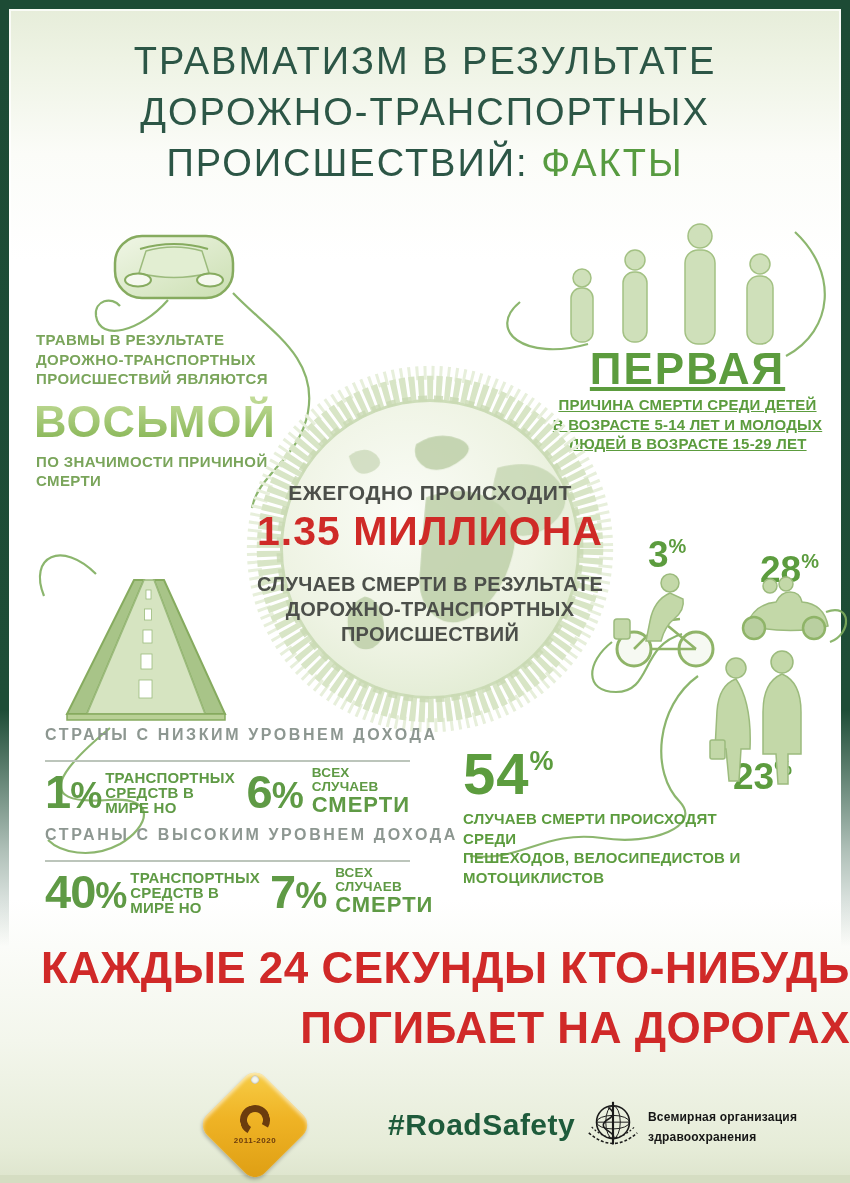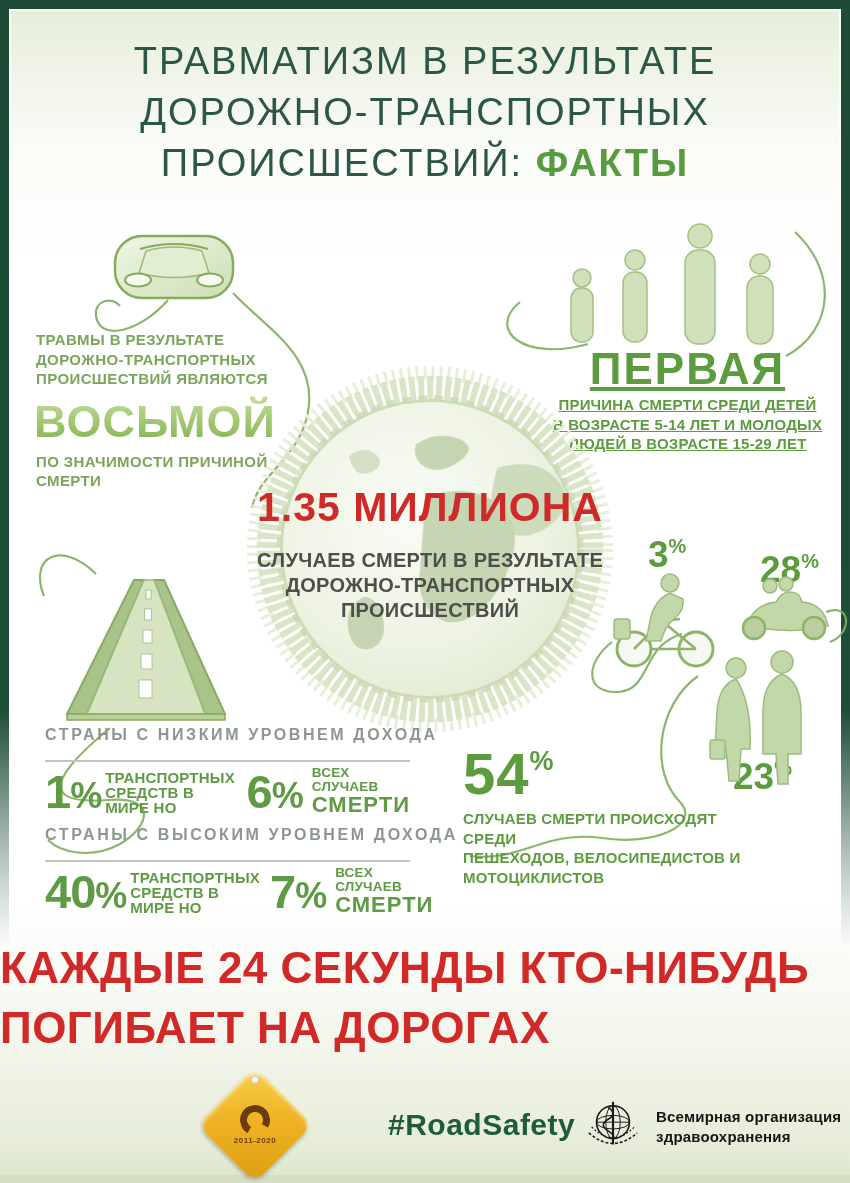--- a/index.html
+++ b/index.html
@@ -14,21 +14,21 @@
   .frame-left, .frame-right { position:absolute; top:0; width:9px; height:100%;
     background:linear-gradient(180deg,#1d4b35 0%,#1e4d37 60%,rgba(30,77,55,.35) 72%,rgba(30,77,55,0) 80%); }
   .frame-left { left:0; } .frame-right { right:0; }
   .frame-inner { position:absolute; left:9px; top:9px; right:9px; height:740px;
     border-left:2px solid rgba(255,255,255,.75); border-right:2px solid rgba(255,255,255,.75); border-top:2px solid rgba(255,255,255,.75); pointer-events:none; }
   .frame-bottom { position:absolute; left:0; bottom:0; width:100%; height:8px; background:#d5ddc2; }
 
   
   .title { position:absolute; top:36px; left:0; width:100%; text-align:center;
     color:#2c5646; font-size:38px; line-height:51px; letter-spacing:2px; font-weight:400; }
-  .title .hl { color:#579b40; font-weight:700;text-align:center; }
+  .title .hl { color:#579b40; font-weight:400;text-align:center; }
 
   
   .thread { position:absolute; left:0; top:0; pointer-events:none; }
 
   .icon-abs { position:absolute; }
 
   
   .fact8 { position:absolute; left:36px; top:330px; width:250px; color:#7aa55b; }
   .fact8 .small { font-size:15px; font-weight:700; line-height:19.5px; letter-spacing:.4px; }
   .fact8 .big { display:block; margin:7px 0 4px -2px; font-size:45px; font-weight:700; letter-spacing:1px;
@@ -66,38 +66,38 @@
   .income .row { display:flex; align-items:flex-end; color:#5f9a45; margin-bottom:8px; height:52px; }
   .income .bignum { font-size:47px; font-weight:700; line-height:44px; letter-spacing:-1px; }
   .income .bignum .ps { font-size:36px; }
   .income .stack { margin:0 2px 3px 4px; font-size:15px; font-weight:700; line-height:15px; letter-spacing:.2px; }
   .income .stack2 { margin:0 0 3px 9px; font-weight:700; }
   .income .stack2 .l1 { font-size:13.5px; line-height:14px; letter-spacing:.2px; }
   .income .stack2 .l2 { font-size:22px; line-height:21px; letter-spacing:1px; }
   .income .bignum.second { margin-left:8px; }
 
   
-  .banner { position:absolute; top:938px; left:0; width:100%; text-align:left;
+  .banner { position:absolute; top:938px; left:0; width:100%; text-align:right;
     color:#d02928; font-size:44px; font-weight:700; line-height:60px; letter-spacing:.5px; }
 
   
   .badge { position:absolute; left:214px; top:1084px; width:82px; height:82px;
     transform:rotate(45deg); border-radius:14px;
     background:linear-gradient(135deg,#f8d04a 0%,#efb325 45%,#dd9d12 100%);
     box-shadow:inset 2px 2px 4px rgba(255,255,255,.6), 1px 2px 4px rgba(0,0,0,.25); }
   .badge .hole { position:absolute; left:5px; top:5px; width:8px; height:8px; border-radius:50%;
     background:#f4f6ee; box-shadow:inset 0 0 2px rgba(0,0,0,.4); }
   .badge .inner { position:absolute; left:0; top:0; width:100%; height:100%;
     transform:rotate(-45deg); display:flex; flex-direction:column; align-items:center; justify-content:center; }
   .badge .ring { width:30px; height:30px; border:7px solid #6b3c0e; border-bottom-color:transparent;
     border-radius:50%; transform:rotate(-15deg); }
   .badge .yrs { margin-top:1px; font-size:8px; font-weight:700; color:#6b3c0e; letter-spacing:.5px; }
   .hashtag { position:absolute; left:388px; top:1108px; font-size:30px; font-weight:700; color:#1e5b3b; letter-spacing:.5px; }
   .who { position:absolute; left:582px; top:1096px; display:flex; align-items:center; }
-  .who .txt { margin-left:12px; font-size:15px; font-weight:700; color:#151515; line-height:20px; letter-spacing:.2px; }
+  .who .txt { margin-left:4px; font-size:12px; font-weight:700; color:#151515; line-height:20px; letter-spacing:.2px; }
 </style>
 </head>
 <body>
 
 <div class="poster">
 
   <div class="frame-top"></div>
   <div class="frame-left"></div>
   <div class="frame-right"></div>
   <div class="frame-inner"></div>
@@ -187,20 +187,21 @@
     <g fill="#bdcfa8" opacity="0.85" stroke="none">
       <path d="M186,94 q22,-14 44,-5 q16,7 4,19 q-20,17 -38,10 q-15,-9 -10,-24 Z"></path>
       <path d="M196,148 q42,-16 72,6 q26,19 14,57 q-9,32 -32,52 q-26,20 -46,4 q-18,-16 -14,-46 q3,-45 6,-73 Z"></path>
       <path d="M268,118 q42,-12 62,14 q16,22 -6,42 q-26,22 -52,6 q-18,-14 -4,-62 Z" opacity="0.8"></path>
       <path d="M134,248 q-22,10 -16,36 q6,22 24,16 q16,-9 10,-32 q-5,-18 -18,-20 Z"></path>
       <path d="M118,106 q16,-12 28,-1 q9,10 -5,17 q-17,8 -23,-16 Z" opacity="0.7"></path>
     </g>
   </svg>
 
   <div class="globe-text">
+    <div class="lbl">ЕЖЕГОДНО ПРОИСХОДИТ</div>
     <div class="num">1.35 МИЛЛИОНА</div>
     <div class="desc">
       <div>СЛУЧАЕВ СМЕРТИ В РЕЗУЛЬТАТЕ</div>
       <div>ДОРОЖНО-ТРАНСПОРТНЫХ</div>
       <div>ПРОИСШЕСТВИЙ</div>
     </div>
   </div>
 
   <div class="pct pct3"><span>3</span><span class="sup">%</span></div>
   <div class="pct pct28"><span>28</span><span class="sup">%</span></div>

